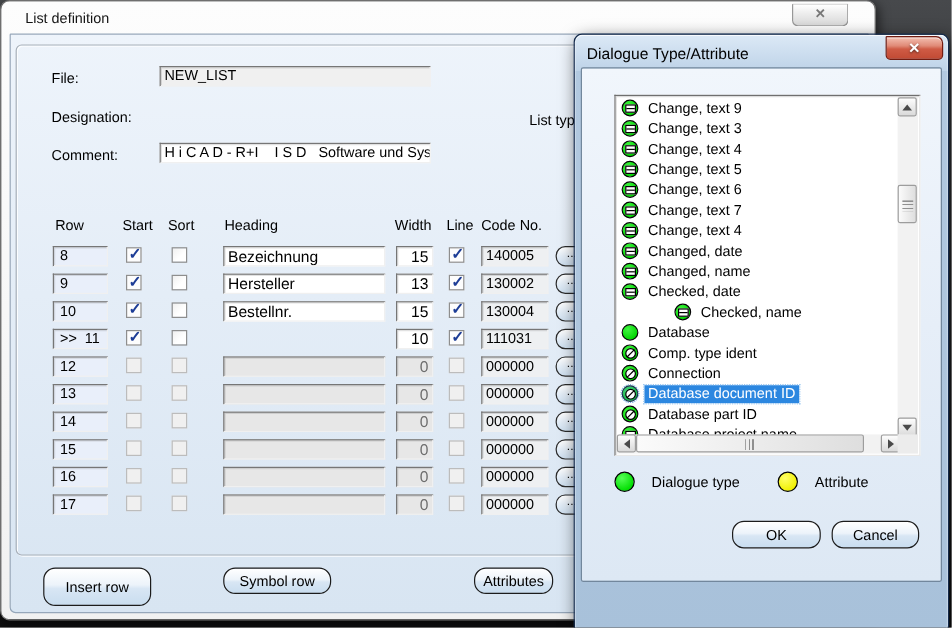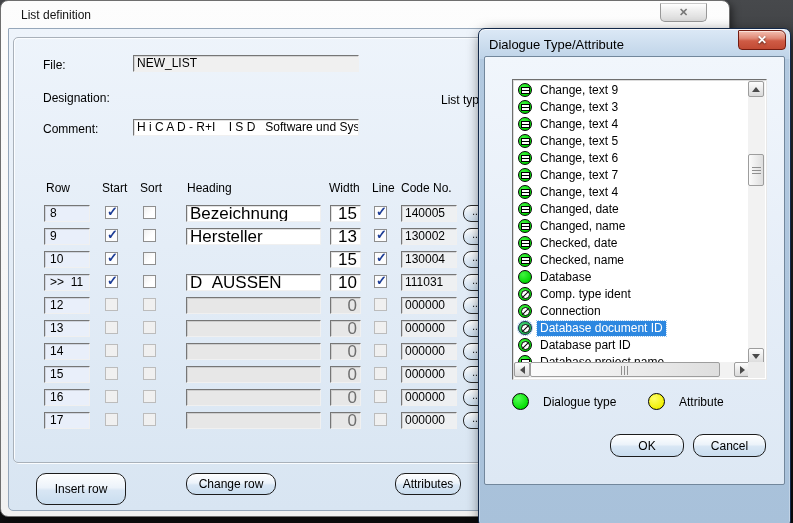--- a/index.html
+++ b/index.html
@@ -36,21 +36,21 @@
   .trow{position:absolute;left:0;width:730px;height:17px;}
   .rowbox{position:absolute;left:43px;width:46px;height:17px;background:#e9effa;
     font-size:12px;line-height:15px;padding-left:5px;white-space:pre;color:#000;}
   .cb{position:absolute;top:1px;width:13px;height:13px;box-sizing:border-box;
     border:1px solid #8e8e8e;background:linear-gradient(135deg,#f0f0f0,#ffffff 60%);}
   .cb.checked{background:#fdfdfd;}
   .cb.checked::after{content:"\2713";position:absolute;left:1px;top:-3px;font-size:13px;
     font-weight:bold;color:#1d3d96;}
   .cb.disabled{border-color:#bcbcbc;background:#f0f0f0;}
   .tfield{position:absolute;height:17px;box-sizing:border-box;border:1px solid;
-    border-color:#767676 #f0f0f0 #f0f0f0 #767676;font-size:17px;line-height:15px;
+    border-color:#767676 #f0f0f0 #f0f0f0 #767676;font-size:13px;line-height:15px;
     box-shadow:inset 1px 1px 0 rgba(90,90,90,.18);white-space:pre;overflow:hidden;}
   .hfield{left:185px;width:135px;padding-left:3px;}
   .wfield{left:329px;width:31px;text-align:right;padding-right:3px;}
   .tfield.on{background:#fff;color:#000;}
   .tfield.off{background:#e7e7e7;color:#6e6e6e;}
   .codebox{position:absolute;left:400px;width:56px;height:17px;background:#eef0f2;
     font-size:12px;line-height:15px;padding-left:3px;color:#000;}
   .dotsbtn{position:absolute;left:462px;width:27px;height:17px;box-sizing:border-box;
     border:1px solid #2a2a2a;border-radius:8px;
     background:linear-gradient(180deg,#ffffff,#e3edf7 50%,#cfe0f0);
@@ -168,30 +168,30 @@
           <div class="tfield hfield on">Hersteller</div>
           <div class="tfield wfield on">13</div>
           <span class="cb checked" style="left:373px"></span>
           <div class="codebox sunken">130002</div>
           <div class="dotsbtn">...</div>
         </div>
         <div class="trow" style="top: 250px;">
           <div class="rowbox sunken">10</div>
           <span class="cb checked" style="left:104px"></span>
           <span class="cb " style="left:142px"></span>
+          <div class="tfield hfield on">Bestellnr.</div>
           <div class="tfield wfield on">15</div>
           <span class="cb checked" style="left:373px"></span>
           <div class="codebox sunken">130004</div>
           <div class="dotsbtn">...</div>
         </div>
         <div class="trow" style="top: 273px;">
           <div class="rowbox sunken">&gt;&gt;  11</div>
           <span class="cb checked" style="left:104px"></span>
           <span class="cb " style="left:142px"></span>
-          <div class="tfield hfield on">D_AUSSEN</div>
           <div class="tfield wfield on">10</div>
           <span class="cb checked" style="left:373px"></span>
           <div class="codebox sunken">111031</div>
           <div class="dotsbtn">...</div>
         </div>
         <div class="trow" style="top: 296px;">
           <div class="rowbox sunken">12</div>
           <span class="cb disabled" style="left:104px"></span>
           <span class="cb disabled" style="left:142px"></span>
           <div class="tfield hfield off"></div>
@@ -246,21 +246,21 @@
           <span class="cb disabled" style="left:142px"></span>
           <div class="tfield hfield off"></div>
           <div class="tfield wfield off">0</div>
           <span class="cb disabled" style="left:373px"></span>
           <div class="codebox sunken">000000</div>
           <div class="dotsbtn">...</div>
         </div>
       </div>
 
     <div class="pbtn" style="left:35px;top:472px;width:90px;height:32px">Insert row</div>
-    <div class="pbtn" style="left:185px;top:472px;width:90px;height:22px">Change row</div>
+    <div class="pbtn" style="left:185px;top:472px;width:90px;height:22px">Symbol row</div>
     <div class="pbtn" style="left:394px;top:472px;width:66px;height:22px">Attributes</div>
     <div class="pbtn" style="left:515px;top:472px;width:82px;height:22px"></div>
     <div class="pbtn" style="left:603px;top:472px;width:86px;height:22px"></div>
   </div>
 
   <div class="win-dlg">
     <div class="dtitle">Dialogue Type/Attribute</div>
     <div class="dclose">
       <span class="x">✕</span>
     </div>
@@ -321,21 +321,21 @@
                 <i class="g-box"></i>
               </span>
               <span class="ltext ">Changed, name</span>
             </div>
             <div class="litem" style="top: 155px;">
               <span class="lic ">
                 <i class="g-box"></i>
               </span>
               <span class="ltext ">Checked, date</span>
             </div>
-            <div class="litem" style="top: 172px;">
+            <div class="litem" style="top: 172px; margin-left: 44px;">
               <span class="lic ">
                 <i class="g-box"></i>
               </span>
               <span class="ltext ">Checked, name</span>
             </div>
             <div class="litem" style="top: 189px;">
               <span class="lic "></span>
               <span class="ltext ">Database</span>
             </div>
             <div class="litem" style="top: 206px;">

